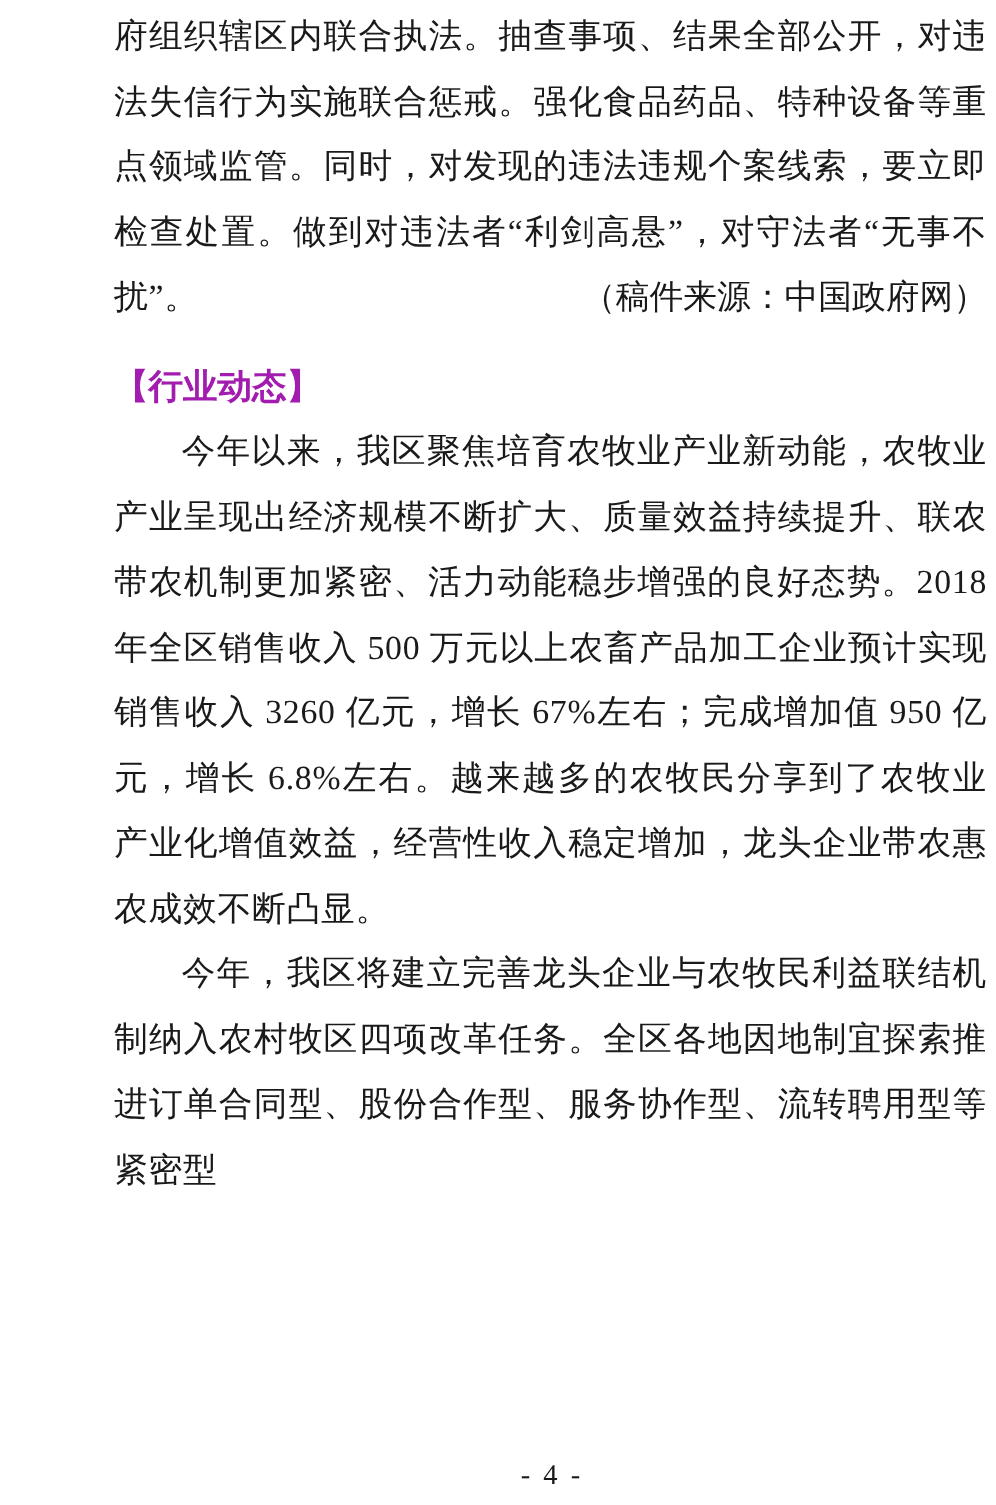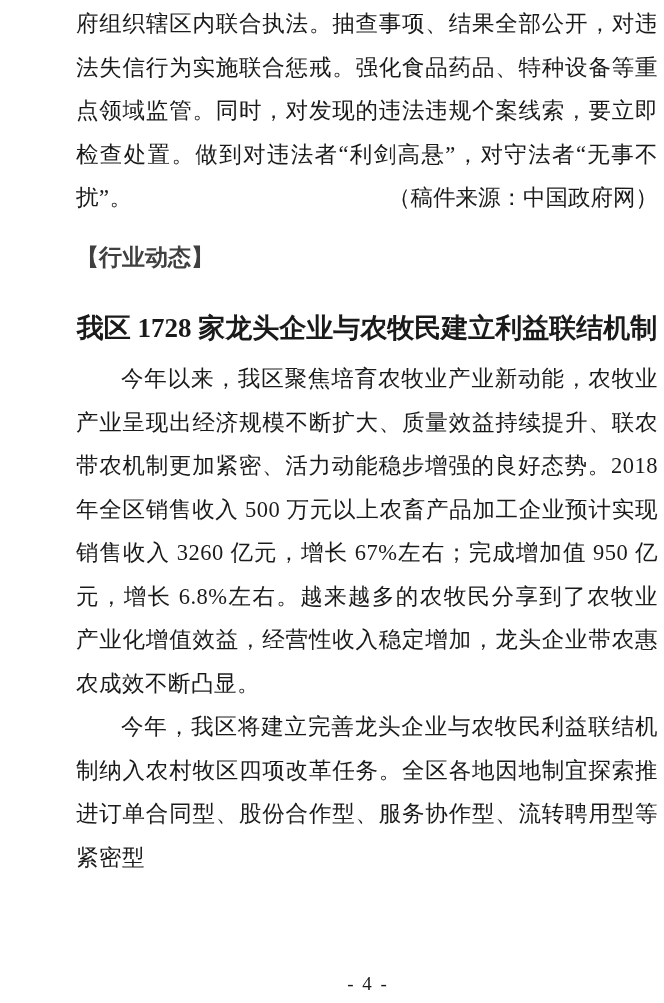--- a/index.html
+++ b/index.html
@@ -42,21 +42,21 @@
     font-size: 22.5px;
     line-height: 43.5px;
     white-space: nowrap;
   }
   .section-header {
     margin: 16px 0 0 0;
     font-family: "Liberation Sans", "DejaVu Sans", sans-serif;
     font-weight: bold;
     font-size: 23px;
     line-height: 43.5px;
-    color: #404040;
+    color: #a21caf;
   }
   .headline {
     margin: 24px 0 4px 0;
     font-size: 27px;
     font-weight: bold;
     line-height: 50px;
     text-align: center;
     white-space: nowrap;
     letter-spacing: 0;
   }
@@ -78,21 +78,20 @@
 <div class="page">
   <div class="content">
 
     <div class="para-wrap">
       <p class="body-text">府组织辖区内联合执法。抽查事项、结果全部公开，对违法失信行为实施联合惩戒。强化食品药品、特种设备等重点领域监管。同时，对发现的违法违规个案线索，要立即检查处置。做到对违法者“利剑高悬”，对守法者“无事不扰”。</p>
       <span class="source">（稿件来源：中国政府网）</span>
     </div>
 
     <div class="section-header">【行业动态】</div>
 
-    <h1 class="headline">我区 1728 家龙头企业与农牧民建立利益联结机制</h1>
 
 
     <p class="body-text indent">今年以来，我区聚焦培育农牧业产业新动能，农牧业产业呈现出经济规模不断扩大、质量效益持续提升、联农带农机制更加紧密、活力动能稳步增强的良好态势。2018 年全区销售收入 500 万元以上农畜产品加工企业预计实现销售收入 3260 亿元，增长 67%左右；完成增加值 950 亿元，增长 6.8%左右。越来越多的农牧民分享到了农牧业产业化增值效益，经营性收入稳定增加，龙头企业带农惠农成效不断凸显。</p>
 
     <p class="body-text indent">今年，我区将建立完善龙头企业与农牧民利益联结机制纳入农村牧区四项改革任务。全区各地因地制宜探索推进订单合同型、股份合作型、服务协作型、流转聘用型等紧密型</p>
 
   </div>
 
   <div class="footer">- 4 -</div>
 </div>

